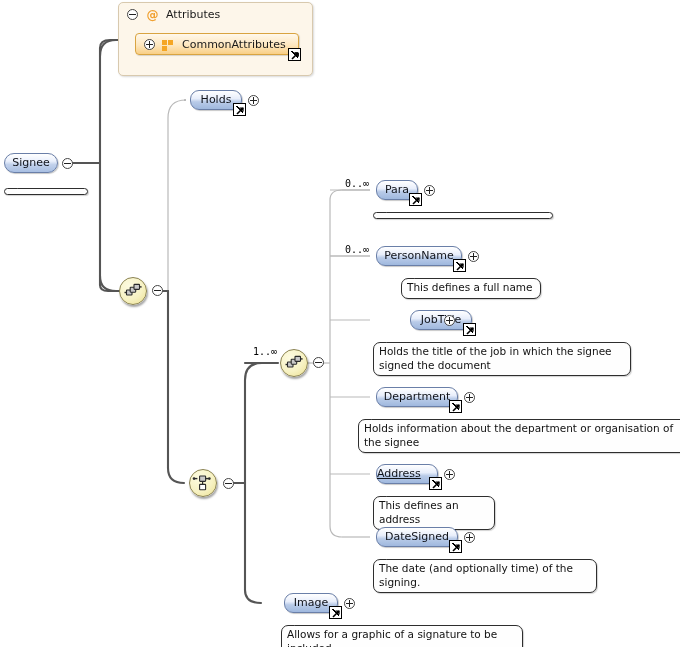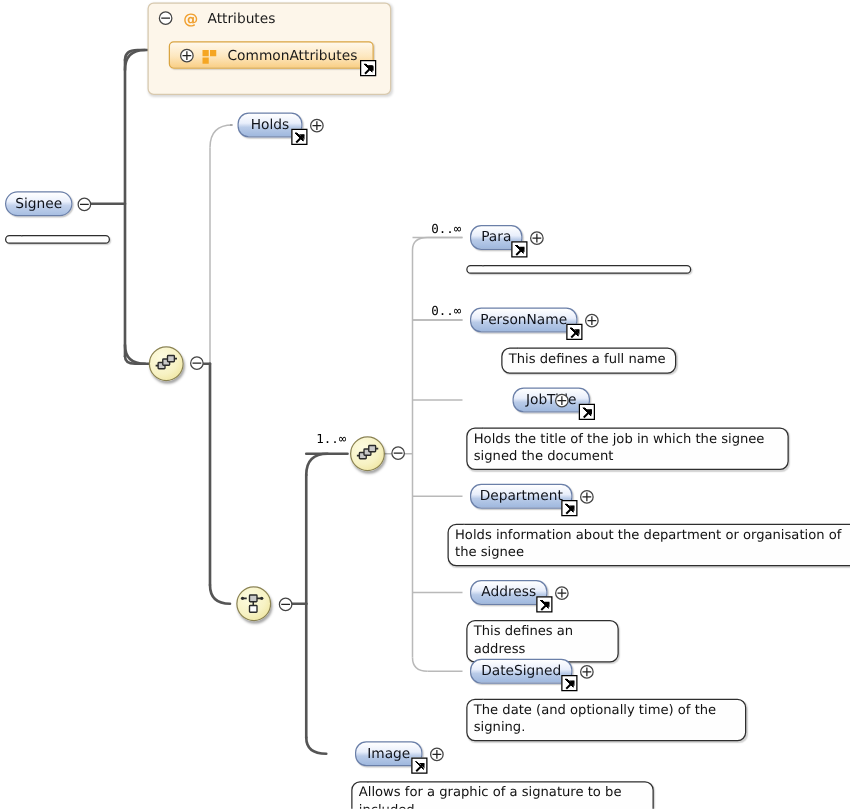--- a/index.html
+++ b/index.html
@@ -324,21 +324,21 @@
           <path d="M2 9 L8 3" stroke="#000" stroke-width="1.6" fill="none"></path>
         </svg>
       </span>
     </div>
     <div class="pm plus" style="left:464px;top:392px;"></div>
     <div class="ann" style="left:358px;top:419px;width:341px;">
       <span class="tail"></span>
       <span>Holds information about the department or organisation of the signee</span>
     </div>
 
-    <div class="el" style="left:376px;top:464px;width:62px;text-align:center;padding:0;">
+    <div class="el" style="left:376px;top:464px;width:62px;padding:0;text-decoration:underline;">
       <span>Address</span>
       <span class="lnk">
         <svg width="11" height="11" viewBox="0 0 11 11">
           <path d="M8.6 2.4 L8.6 6.8 L4.2 2.4 Z" fill="#000"></path>
           <path d="M2 9 L8 3" stroke="#000" stroke-width="1.6" fill="none"></path>
         </svg>
       </span>
     </div>
     <div class="pm plus" style="left:444px;top:469px;"></div>
     <div class="ann" style="left:373px;top:496px;width:122px;">

